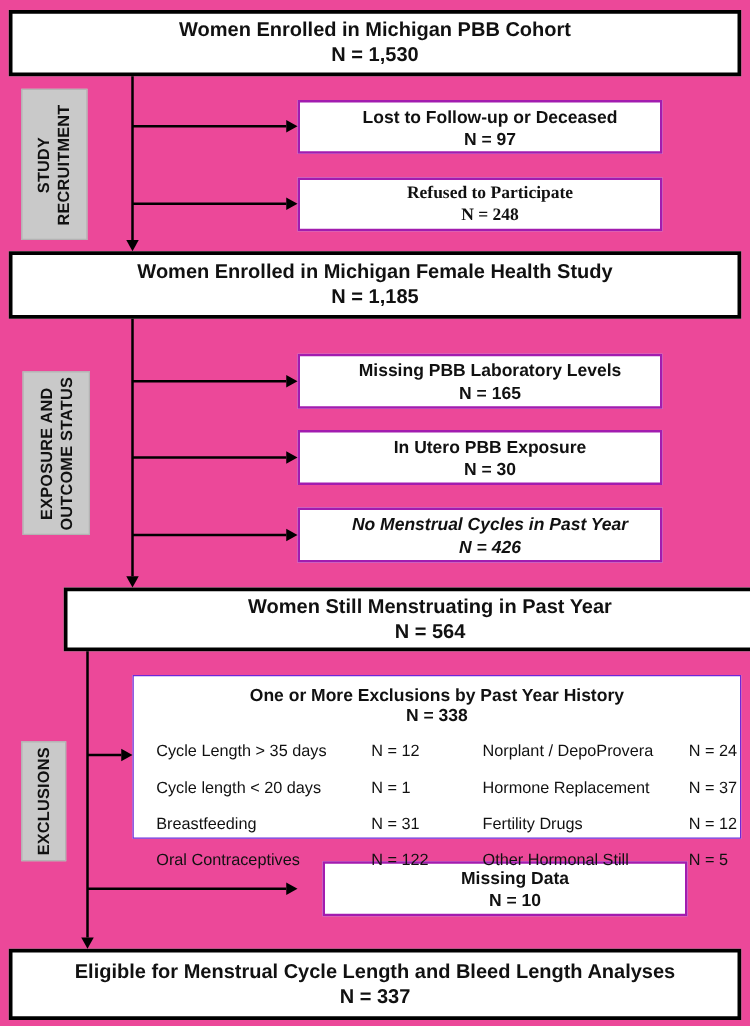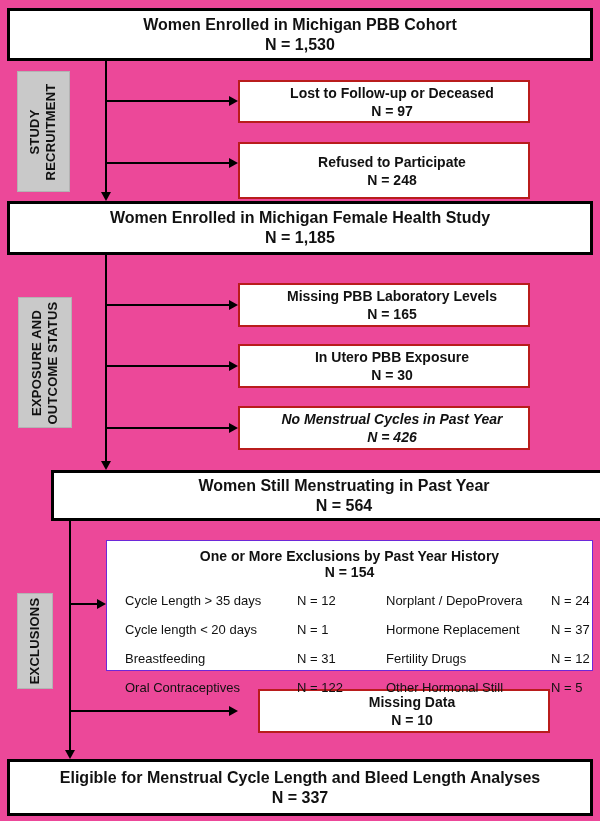--- a/index.html
+++ b/index.html
@@ -10,21 +10,21 @@
     color: #111111;
   }
   .main-box {
     position: absolute; left: 7px; width: 586px;
     border: 3px solid #000000; background: #ffffff; box-sizing: border-box;
     display: flex; flex-direction: column; justify-content: center;
     text-align: center; font-weight: bold; font-size: 16px; line-height: 20px;
   }
   .side-box {
     position: absolute; left: 238px; width: 292px;
-    border: 2px solid #b91c1c; background: #ffffff; box-sizing: border-box;
+    border: 2px solid #a21caf; background: #ffffff; box-sizing: border-box;
     display: flex; flex-direction: column; justify-content: center;
     text-align: center; font-weight: bold; font-size: 14px; line-height: 18px; padding-left: 16px;
   }
   .stage-label {
     position: absolute; background: #c9c9c9; border: 1px solid #b3b3b3;
     box-sizing: border-box; display: flex; align-items: center; justify-content: center;
   }
   .stage-label-text {
     transform: rotate(-90deg); transform-origin: center;
     font-weight: bold; font-size: 13px; line-height: 16px;
@@ -73,21 +73,21 @@
   <div class="main-box" style="top:759px;height:57px;">
     <div>Eligible for Menstrual Cycle Length and Bleed Length Analyses</div>
     <div>N = 337</div>
   </div>
 
   <div class="side-box" style="top:80px;height:43px;">
     <div>Lost to Follow-up or Deceased</div>
     <div>N = 97</div>
   </div>
 
-  <div class="side-box" style="top:142px;height:57px;">
+  <div class="side-box" style="top:142px;height:43px;font-family:Liberation Serif, serif;">
     <div>Refused to Participate</div>
     <div>N = 248</div>
   </div>
 
   <div class="side-box" style="top:283px;height:44px;">
     <div>Missing PBB Laboratory Levels</div>
     <div>N = 165</div>
   </div>
 
   <div class="side-box" style="top:344px;height:44px;">
@@ -100,21 +100,21 @@
     <div>N = 426</div>
   </div>
 
   <div class="side-box" style="top:689px;height:44px;margin-left:20px;">
     <div>Missing Data</div>
     <div>N = 10</div>
   </div>
 
   <div class="excl-box">
     <div class="excl-head">One or More Exclusions by Past Year History</div>
-    <div class="excl-head" style="margin-top:1px;">N = 154</div>
+    <div class="excl-head" style="margin-top:1px;">N = 338</div>
     <div class="excl-grid">
       <div>Cycle Length &gt; 35 days</div>
       <div>N = 12</div>
       <div>Norplant / DepoProvera</div>
       <div>N = 24</div>
 
       <div>Cycle length &lt; 20 days</div>
       <div>N = 1</div>
       <div>Hormone Replacement</div>
       <div>N = 37</div>

